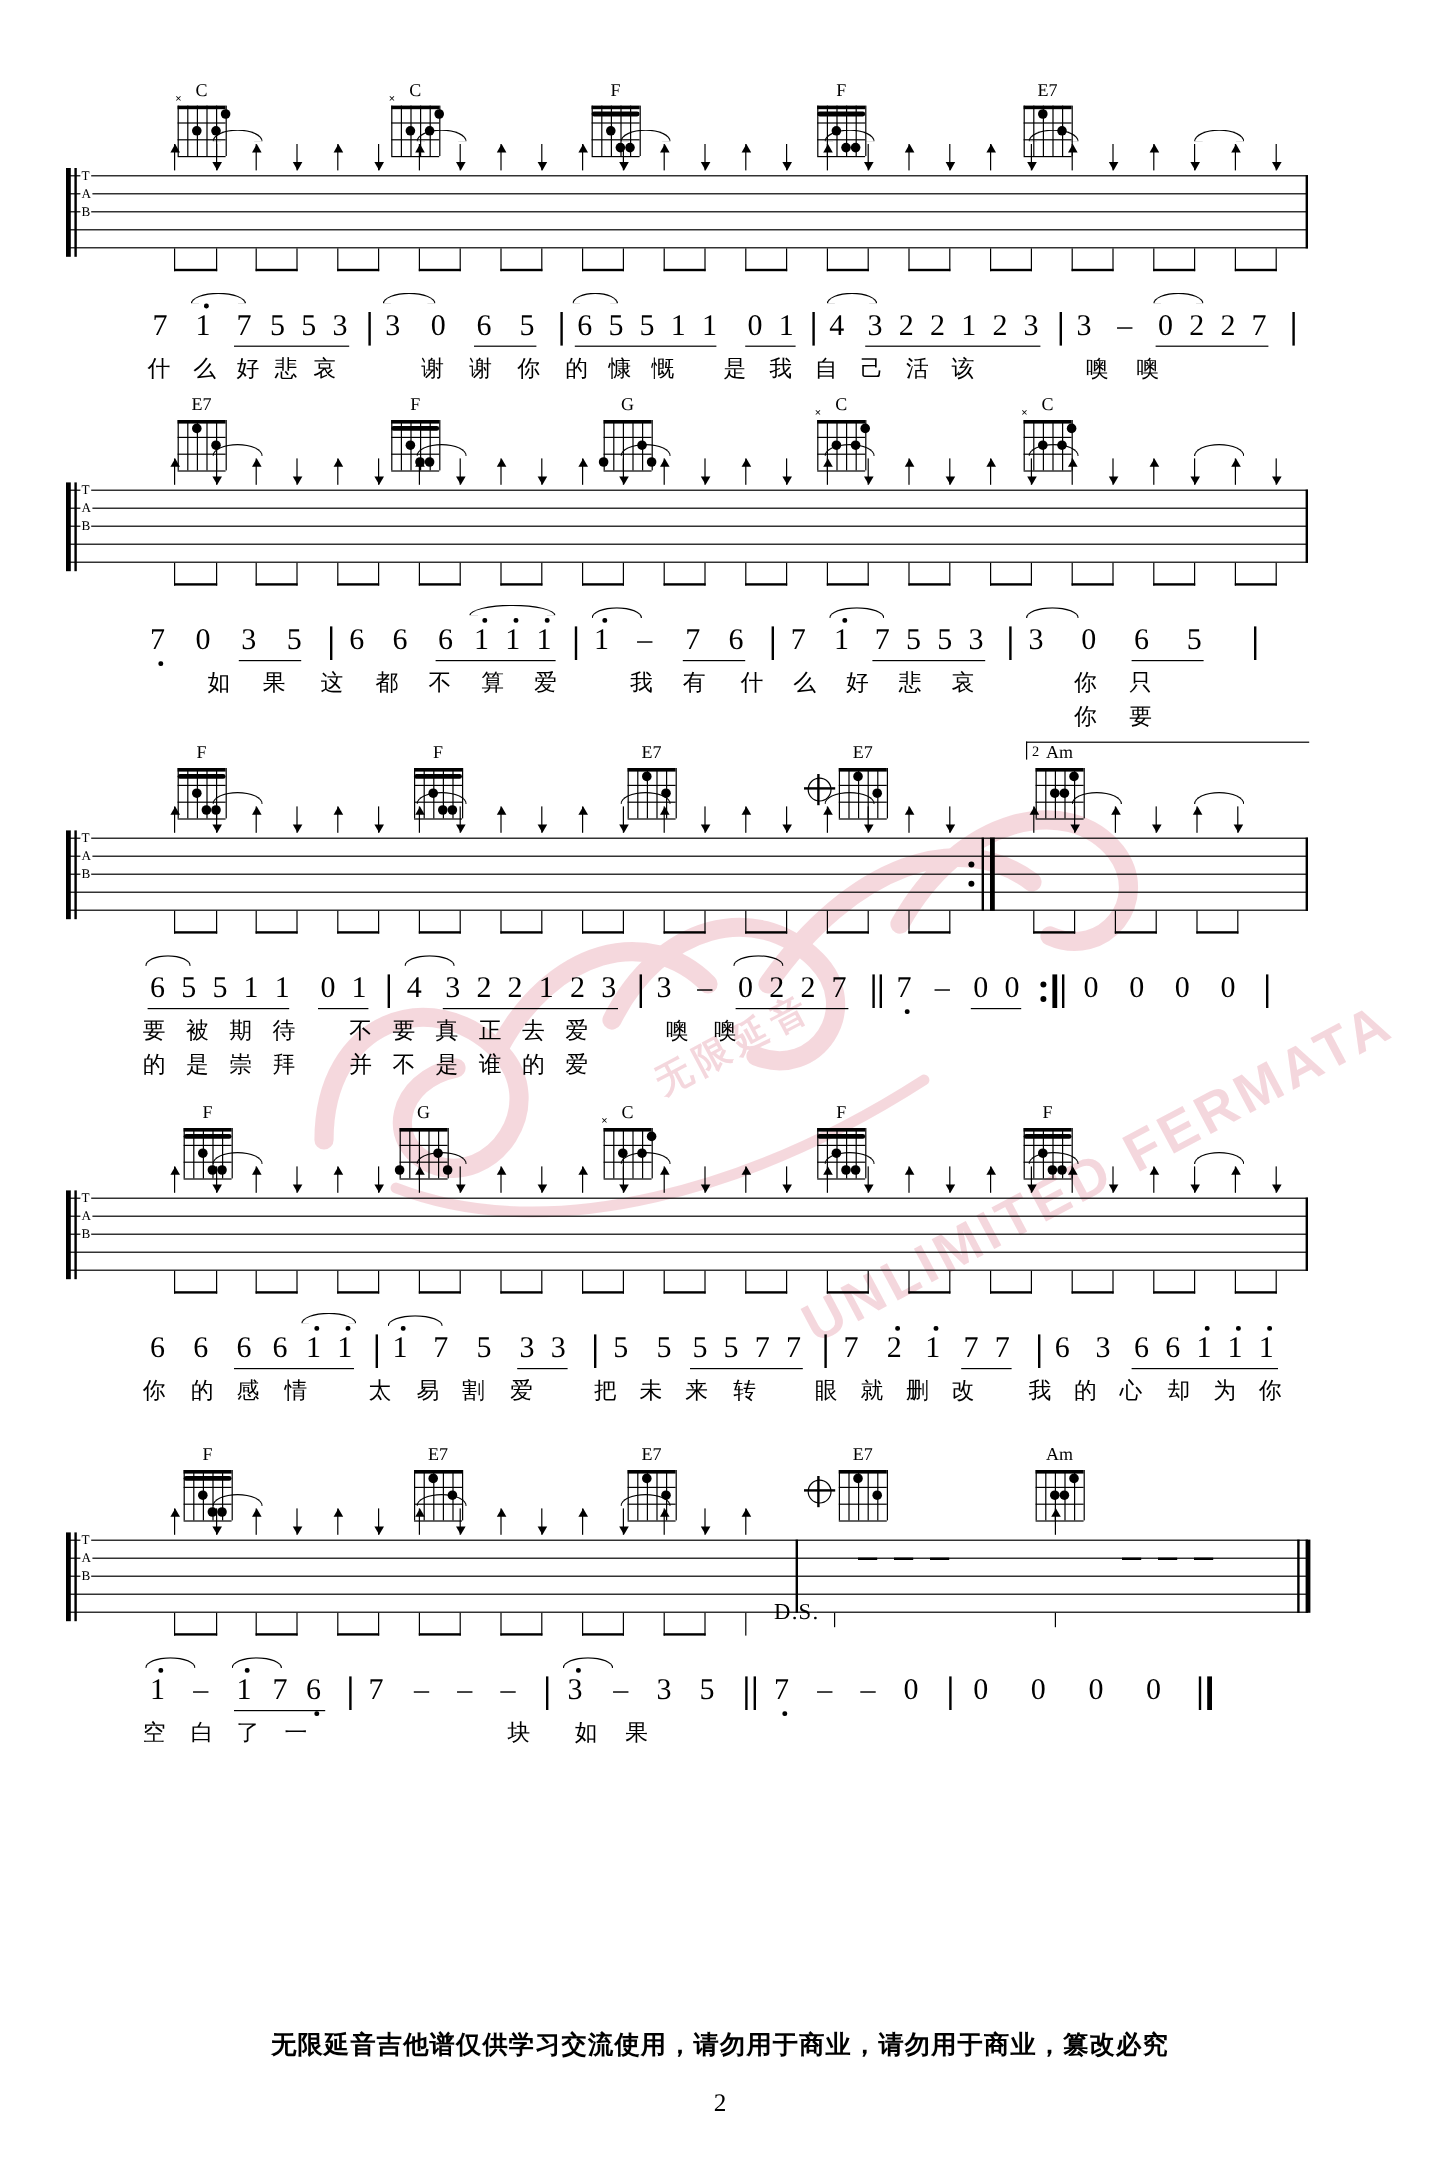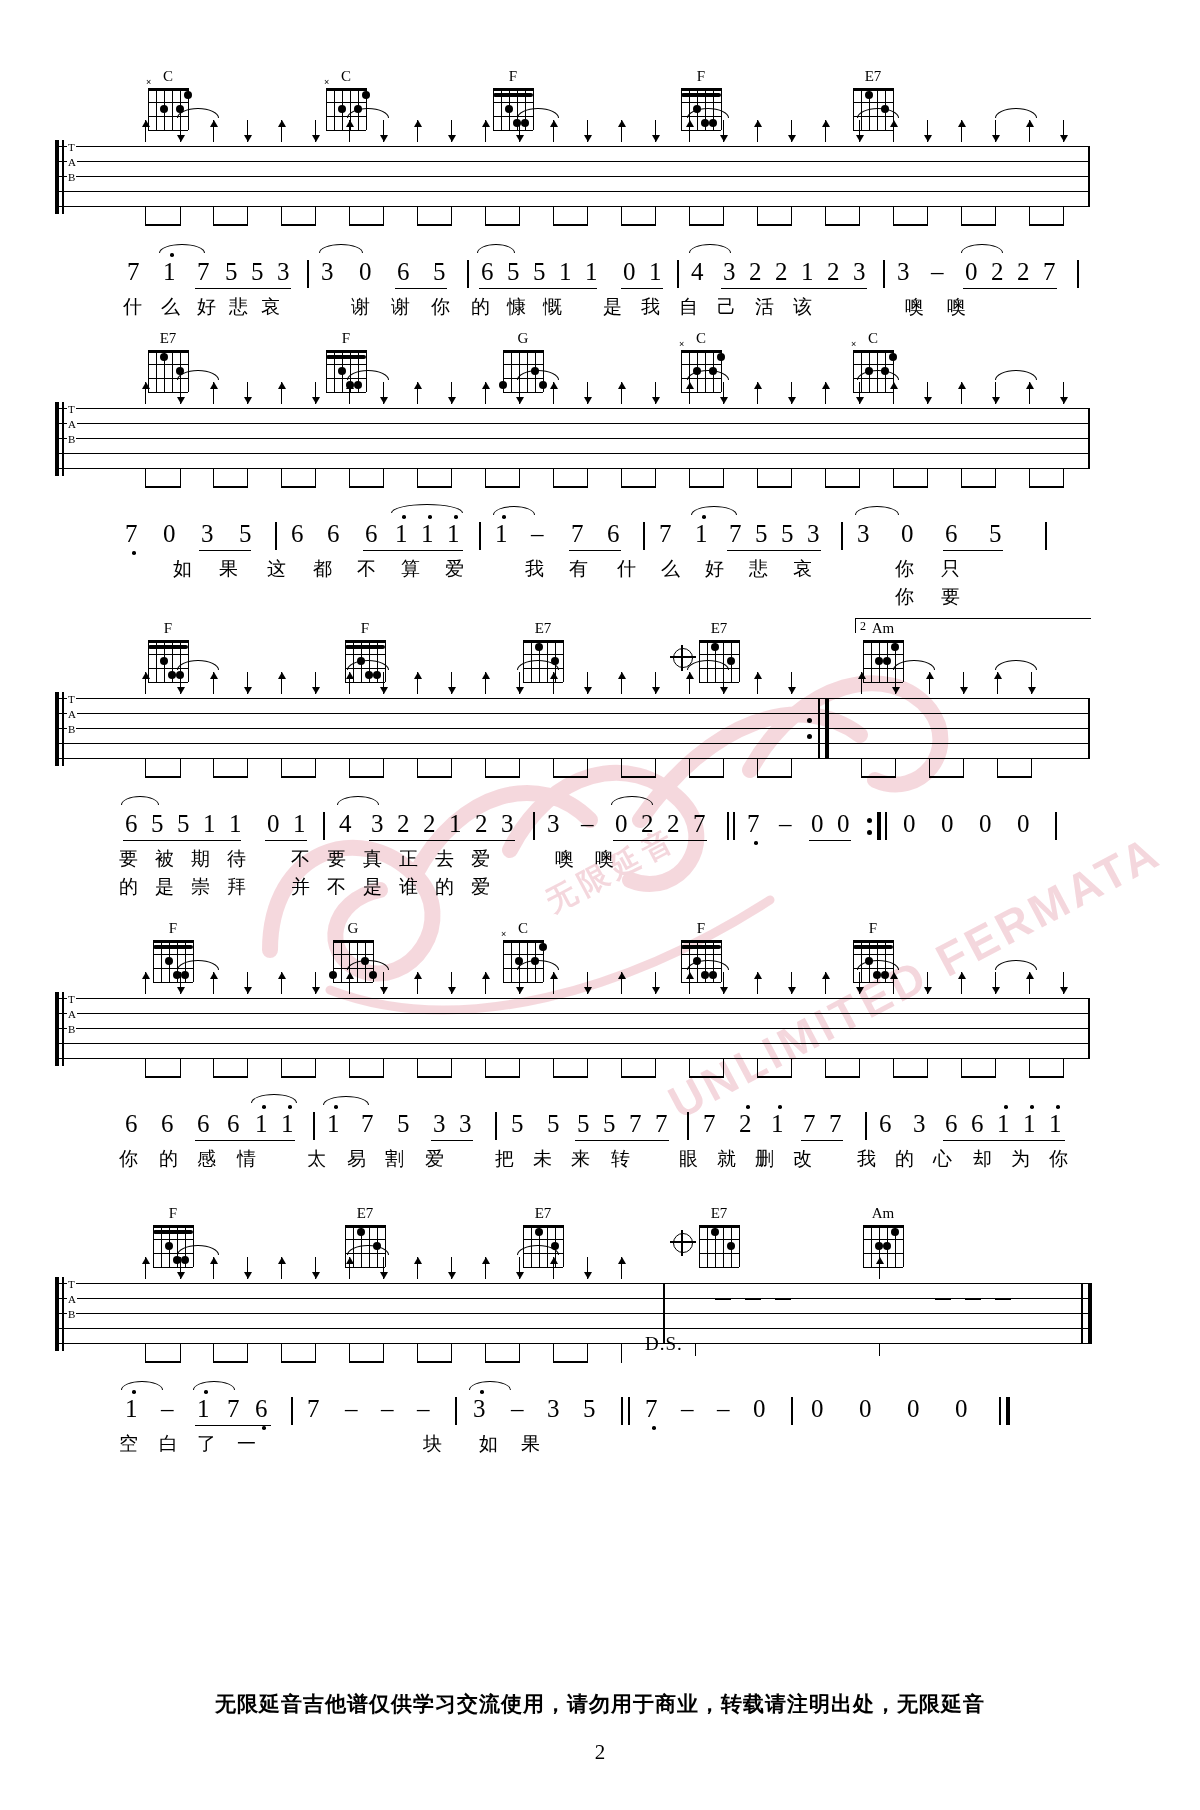--- a/index.html
+++ b/index.html
@@ -1457,17 +1457,17 @@
             <span class="lyr" style="left:182px">一</span>
           <span class="lyr" style="left:368px">块</span>
             <span class="lyr" style="left:424px">如</span>
           <span class="lyr" style="left:466px">果</span>
         </div>
       </div>
     </div>
   </div>
 
   <div class="footer" style="top:1690px;">
-    <span class="fline">无限延音吉他谱仅供学习交流使用，请勿用于商业，转载请注明出处，无限延音</span>
+    <span class="fline">无限延音吉他谱仅供学习交流使用，请勿用于商业，请勿用于商业，篡改必究</span>
   </div>
   <div class="pageno" style="top:1740px;">2</div>
 
 </div>
 
 </body></html>

